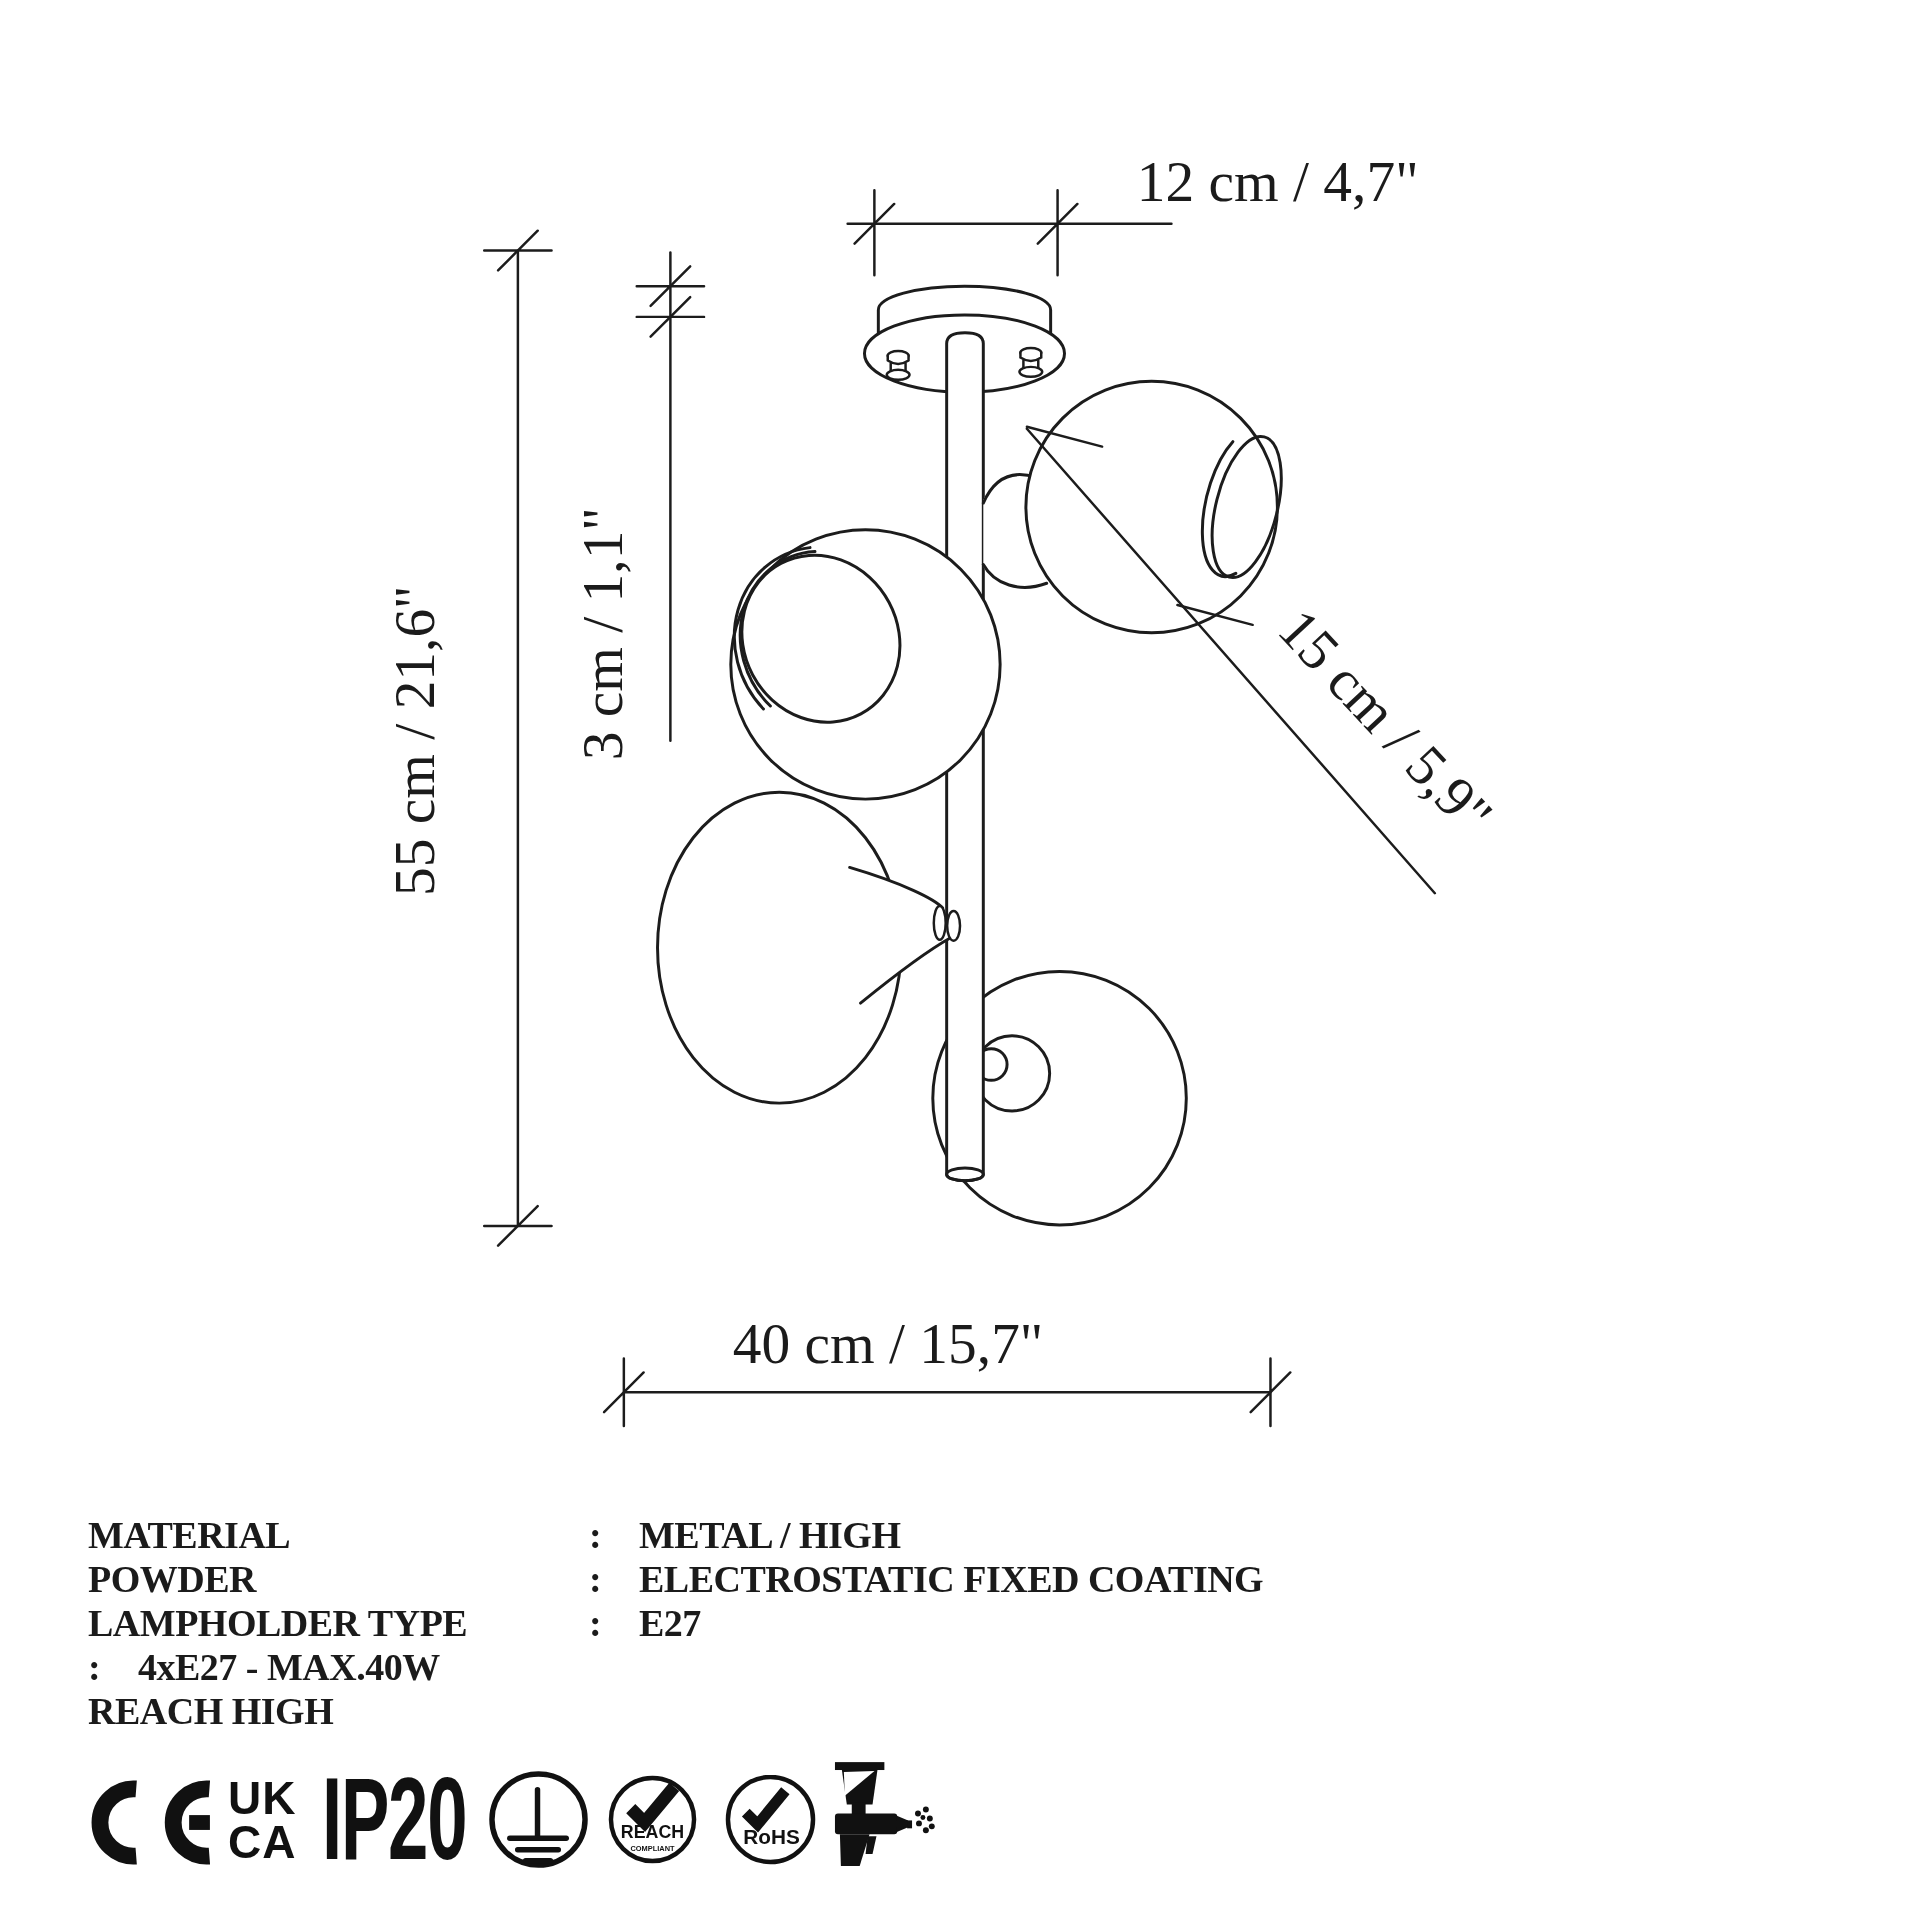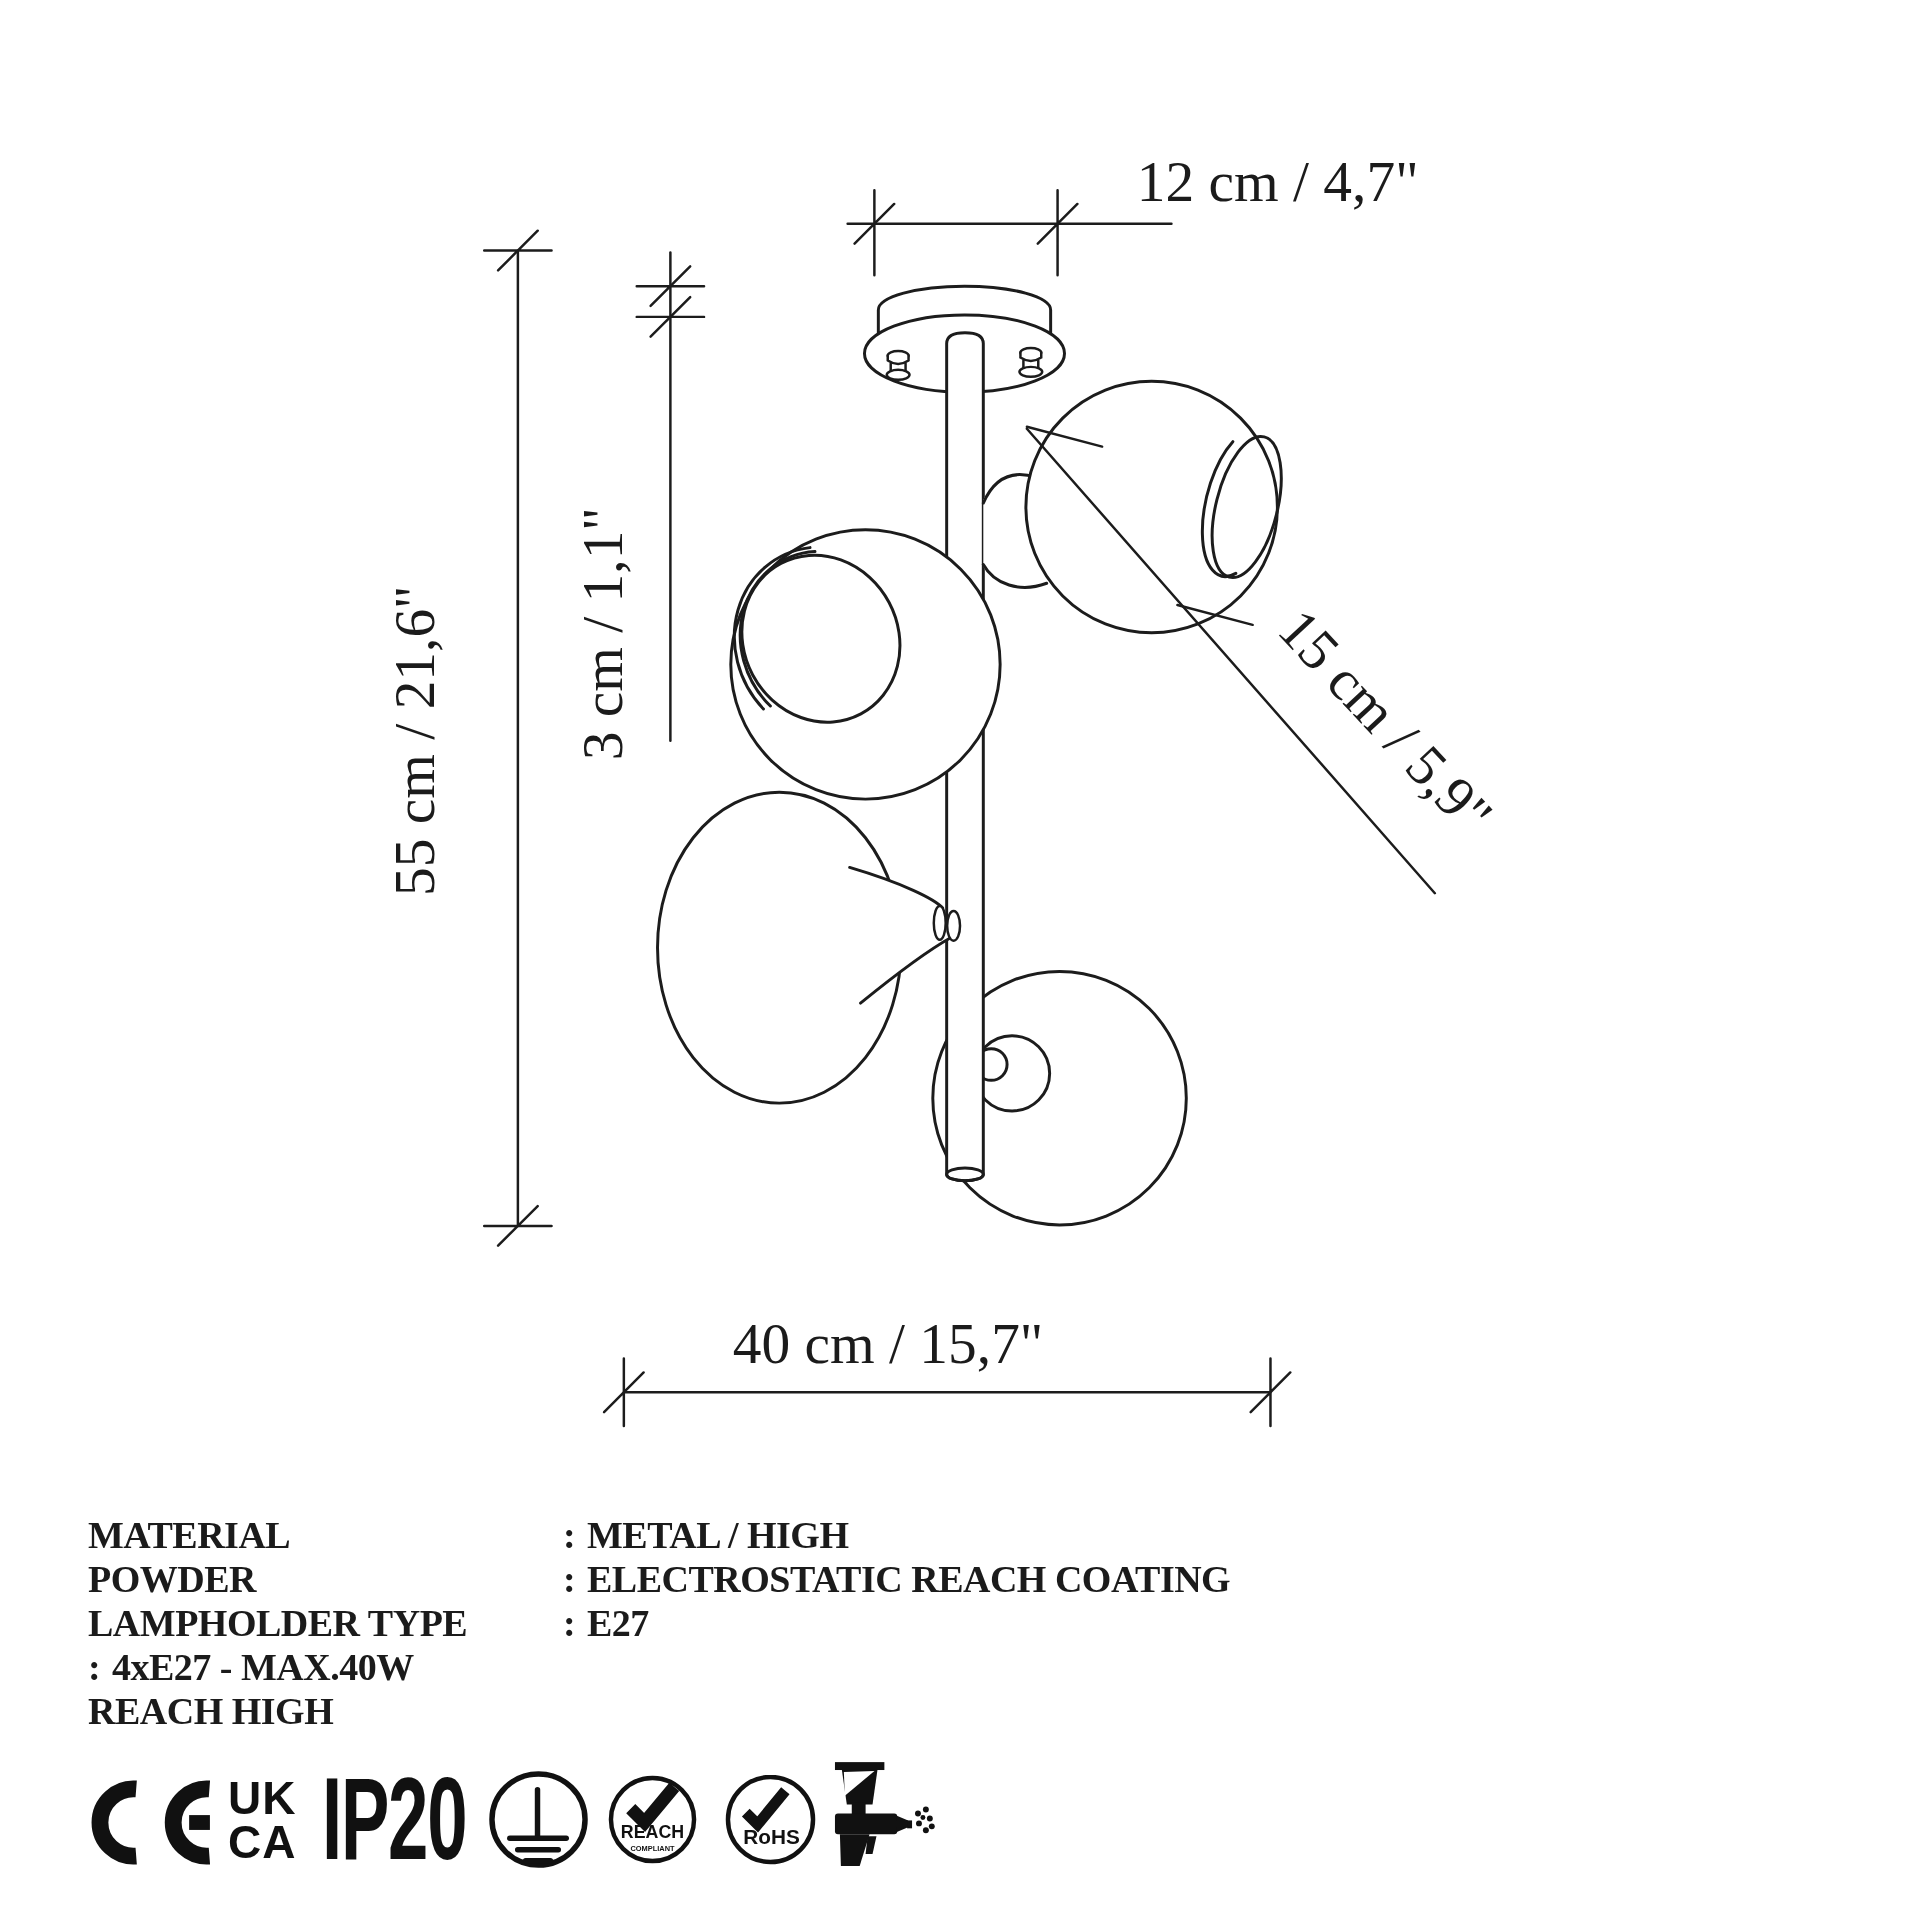--- a/index.html
+++ b/index.html
@@ -3,21 +3,21 @@
 <meta charset="utf-8">
 <style>
   html,body{margin:0;padding:0;background:#fff;}
   .canvas{position:relative;width:1927px;height:1927px;background:#fff;overflow:hidden;
           font-family:"Liberation Serif",serif;color:#1b1b1b;}
   svg text{font-family:"Liberation Serif",serif;}
   .drawing-svg{position:absolute;left:0;top:0;}
   
   .spec{position:absolute;left:88px;top:1513px;font-weight:700;font-size:38px;
         line-height:44px;letter-spacing:-0.5px;white-space:nowrap;}
-  .spec-row{display:flex;}
+  .spec-row{display:flex;gap:26px;}
   .spec-label{width:475px;}
   .spec-sep{width:24px;}
   
   .icons{position:absolute;left:0;top:0;width:100%;height:100%;pointer-events:none;}
   .icon-abs{position:absolute;}
   .ukca{left:228px;top:1776px;font-family:"Liberation Sans",sans-serif;
         font-weight:700;font-size:46px;line-height:44px;letter-spacing:1px;color:#111;}
   .ip20{left:322px;top:1769px;font-family:"Liberation Sans",sans-serif;
         font-weight:700;font-size:117px;line-height:99px;color:#111;
         transform:scaleX(0.62);transform-origin:left top;letter-spacing:-2px;}
@@ -134,21 +134,21 @@
 
   <div class="spec">
     <div class="spec-row">
       <span class="spec-label">MATERIAL</span>
       <span class="spec-sep">:</span>
       <span class="spec-value">METAL  /  HIGH</span>
     </div>
     <div class="spec-row">
       <span class="spec-label">POWDER</span>
       <span class="spec-sep">:</span>
-      <span class="spec-value">ELECTROSTATIC REACH COATING</span>
+      <span class="spec-value">ELECTROSTATIC FIXED COATING</span>
     </div>
     <div class="spec-row">
       <span class="spec-label">LAMPHOLDER TYPE</span>
       <span class="spec-sep">:</span>
       <span class="spec-value">E27</span>
     </div>
     <div class="spec-row">
       <span class="spec-sep">:</span>
       <span class="spec-value">4xE27 - MAX.40W</span>
     </div>

